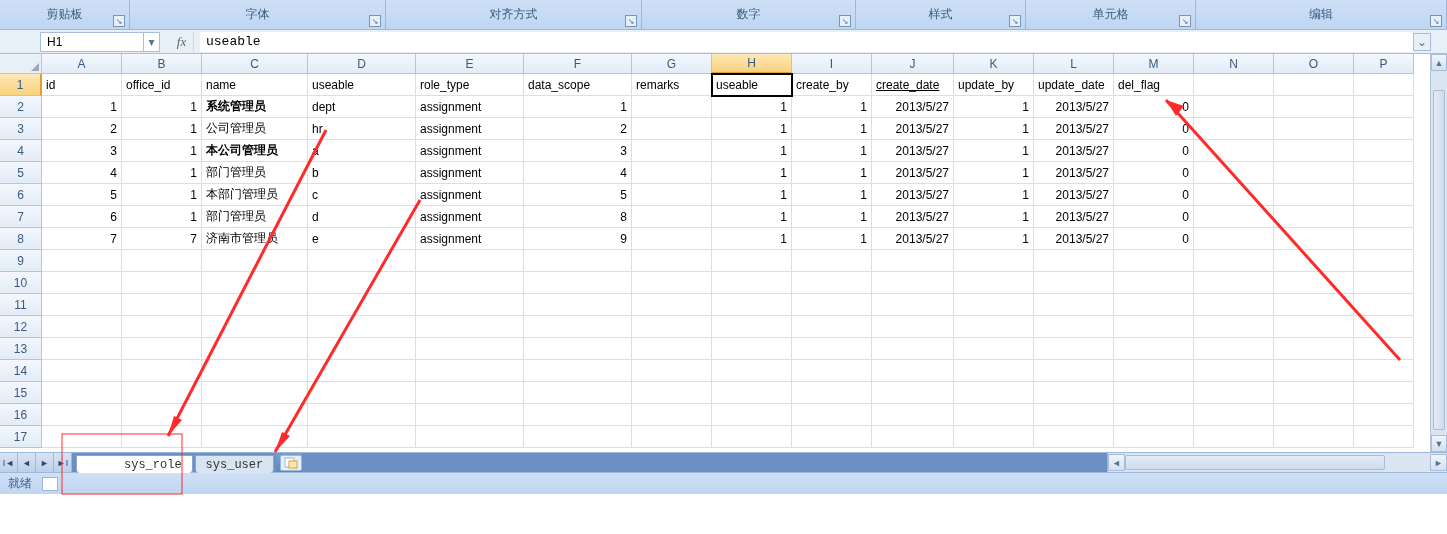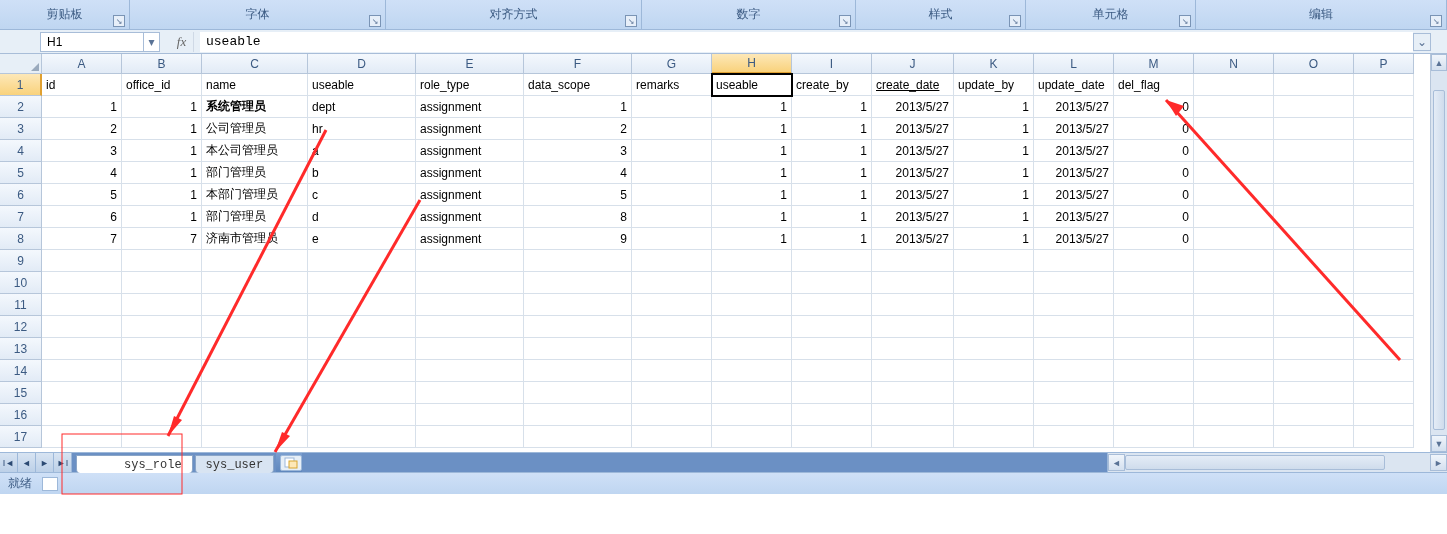--- a/index.html
+++ b/index.html
@@ -215,21 +215,21 @@
         <div class="cell num" style="width: 80px;">1</div>
         <div class="cell num" style="width: 80px;">2013/5/27</div>
         <div class="cell num" style="width: 80px;">0</div>
         <div class="cell" style="width: 80px;"></div>
         <div class="cell" style="width: 80px;"></div>
         <div class="cell" style="width: 60px;"></div>
       </div>
       <div class="row">
         <div class="cell num" style="width: 80px;">3</div>
         <div class="cell num" style="width: 80px;">1</div>
-        <div class="cell" style="width: 106px;">本公司管理员</div>
+        <div class="cell" style="width: 106px; font-weight: bold;">本公司管理员</div>
         <div class="cell" style="width: 108px;">a</div>
         <div class="cell" style="width: 108px;">assignment</div>
         <div class="cell num" style="width: 108px;">3</div>
         <div class="cell" style="width: 80px;"></div>
         <div class="cell num" style="width: 80px;">1</div>
         <div class="cell num" style="width: 80px;">1</div>
         <div class="cell num" style="width: 82px;">2013/5/27</div>
         <div class="cell num" style="width: 80px;">1</div>
         <div class="cell num" style="width: 80px;">2013/5/27</div>
         <div class="cell num" style="width: 80px;">0</div>

